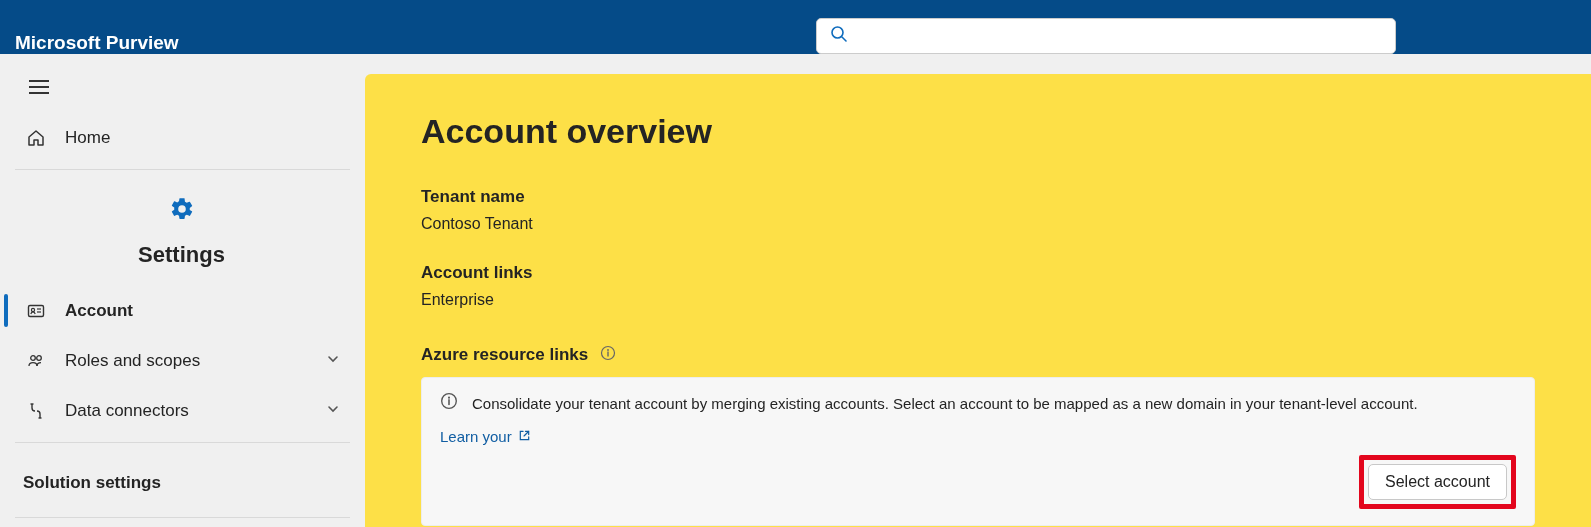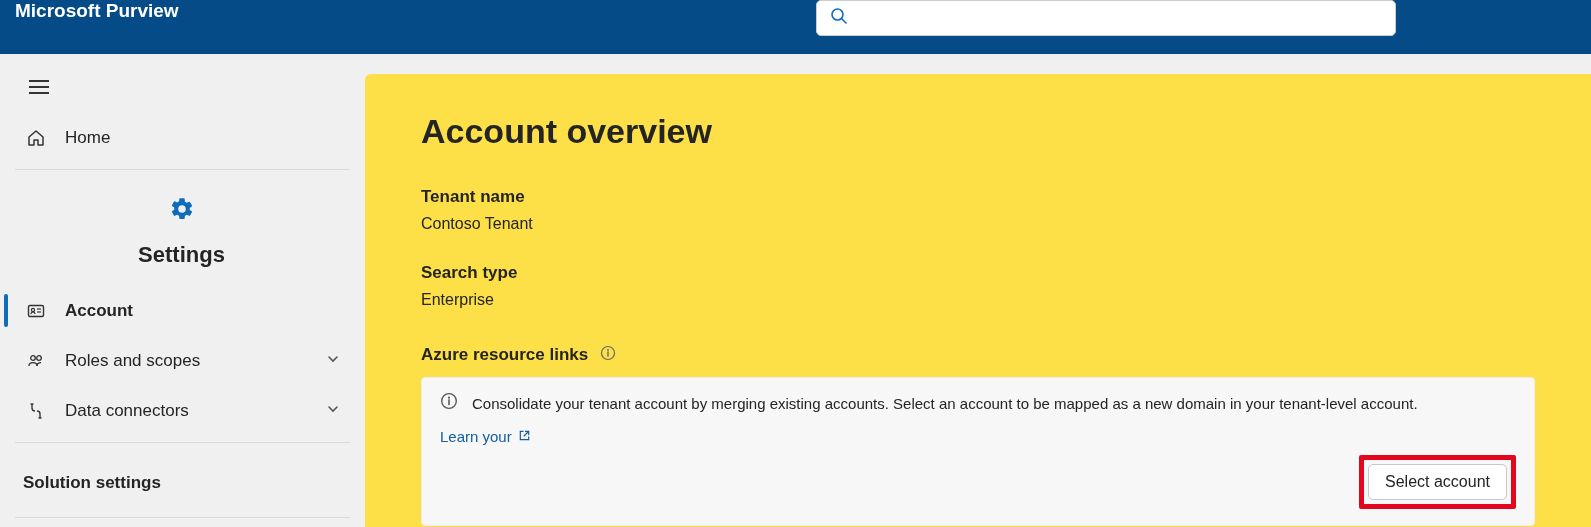--- a/index.html
+++ b/index.html
@@ -8,21 +8,21 @@
       background: #f0f0f0;
       width: 1591px;
       height: 527px;
       overflow: hidden;
     }
     
     .header {
       background: #054b88;
       height: 54px;
       display: flex;
-      align-items: flex-start;
+      align-items: flex-end;
       justify-content: space-between;
       padding: 0 15px;
     }
     .product-title {
       color: #ffffff;
       font-size: 19px;
       font-weight: 600;
     }
     .search-wrap {
       flex: 0 0 580px;
@@ -271,21 +271,21 @@
 
   <main class="main">
     <h1 class="page-title">Account overview</h1>
 
     <div class="field-block">
       <div class="field-label">Tenant name</div>
       <div class="field-value">Contoso Tenant</div>
     </div>
 
     <div class="field-block">
-      <div class="field-label">Search type</div>
+      <div class="field-label">Account links</div>
       <div class="field-value">Enterprise</div>
     </div>
 
     <div class="section-row">
       <span class="section-label">Azure resource links</span>
       <span>
         <svg width="16" height="16" viewBox="0 0 16 16" fill="none">
             <circle cx="8" cy="8" r="6.5" stroke="#666" stroke-width="1.2"></circle>
             <line x1="8" y1="7" x2="8" y2="11" stroke="#666" stroke-width="1.4" stroke-linecap="round"></line>
             <circle cx="8" cy="5" r="0.9" fill="#666"></circle>

